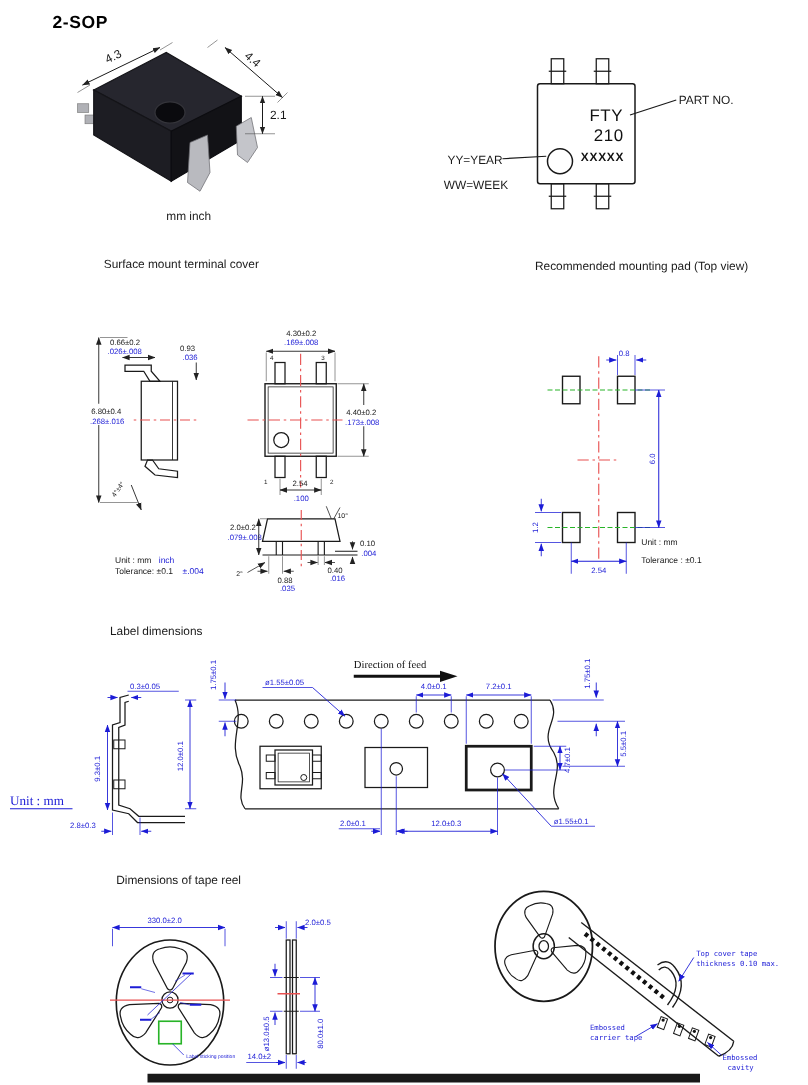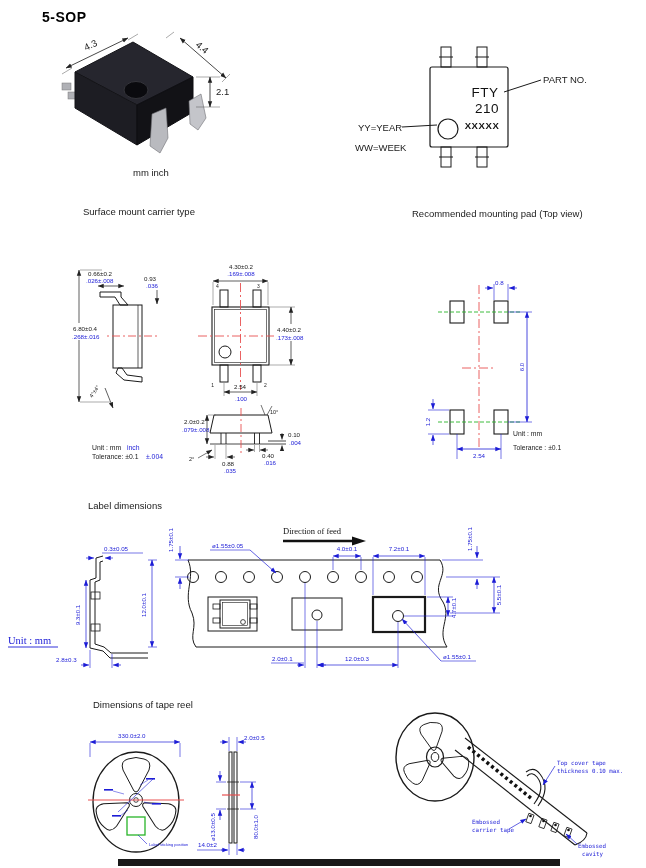--- a/index.html
+++ b/index.html
@@ -28,21 +28,21 @@
   .sr{stroke:#e85050;fill:none;}
   .sg{stroke:#28b428;fill:none;}
   .thin{stroke:#555;fill:none;}
   .bar{position:absolute;background:#191919;}
 </style>
 </head>
 <body>
 
 <div id="page">
 
-  <div class="abs title" style="left:42px;top:9px;">5-SOP</div>
+  <div class="abs title" style="left:42px;top:9px;">2-SOP</div>
 
   <svg style="left:40px;top:26px;" width="220" height="158" viewBox="0 0 220 158">
     <defs>
       <marker id="ab" viewBox="0 0 6 6" refX="5.7" refY="3" markerWidth="6" markerHeight="6" orient="auto-start-reverse" markerUnits="userSpaceOnUse">
         <path d="M0,0.8 L6,3 L0,5.2 Z" fill="#222"></path>
       </marker>
       <marker id="au" viewBox="0 0 6 6" refX="5.7" refY="3" markerWidth="6" markerHeight="6" orient="auto-start-reverse" markerUnits="userSpaceOnUse">
         <path d="M0,0.8 L6,3 L0,5.2 Z" fill="#1c1cd6"></path>
       </marker>
     </defs>
@@ -89,22 +89,22 @@
     <text x="135" y="61" class="t13" text-anchor="middle">FTY</text>
     <text x="137" y="77" class="t13" text-anchor="middle">210</text>
     <text x="132" y="93" class="t10x" text-anchor="middle">XXXXX</text>
     <line x1="154" y1="56" x2="191" y2="44" class="sk" stroke-width="1"></line>
     <text x="193" y="47" class="t9">PART NO.</text>
     <line x1="52" y1="91" x2="87" y2="89" class="sk" stroke-width="1"></line>
     <text x="8" y="95" class="t9">YY=YEAR</text>
     <text x="5" y="115" class="t9">WW=WEEK</text>
   </svg>
 
-  <div class="abs caption" style="left:83px;top:206px;">Surface mount carrier type</div>
-  <div class="abs caption" style="left:412px;top:208px;">Recommended mounting pad (Top view)</div>
+  <div class="abs caption" style="left:83px;top:206px;">Surface mount terminal cover</div>
+  <div class="abs caption" style="left:428px;top:208px;">Recommended mounting pad (Top view)</div>
 
   <svg style="left:60px;top:253px;" width="560" height="222" viewBox="0 0 560 222">
 
     <g>
       <path d="M40,39 L61,39 L61,44 L68,52 L60,52 L55,44 L40,44 Z" class="sk" stroke-width="1"></path>
       <rect x="53" y="52" width="29" height="63" class="sk" stroke-width="1"></rect>
       <line x1="78" y1="52" x2="78" y2="115" class="sk" stroke-width="0.7"></line>
       <line x1="36" y1="83" x2="97" y2="83" class="sr" stroke-width="0.9" stroke-dasharray="8 3 2 3"></line>
       <path d="M58,115 L62,115 L67,122 L82,124 L82,129 L64,127 L56,120 Z" class="sk" stroke-width="1"></path>
       <line x1="38" y1="33" x2="64" y2="33" class="sk" stroke-width="0.7" marker-start="url(#ab)" marker-end="url(#ab)"></line>

